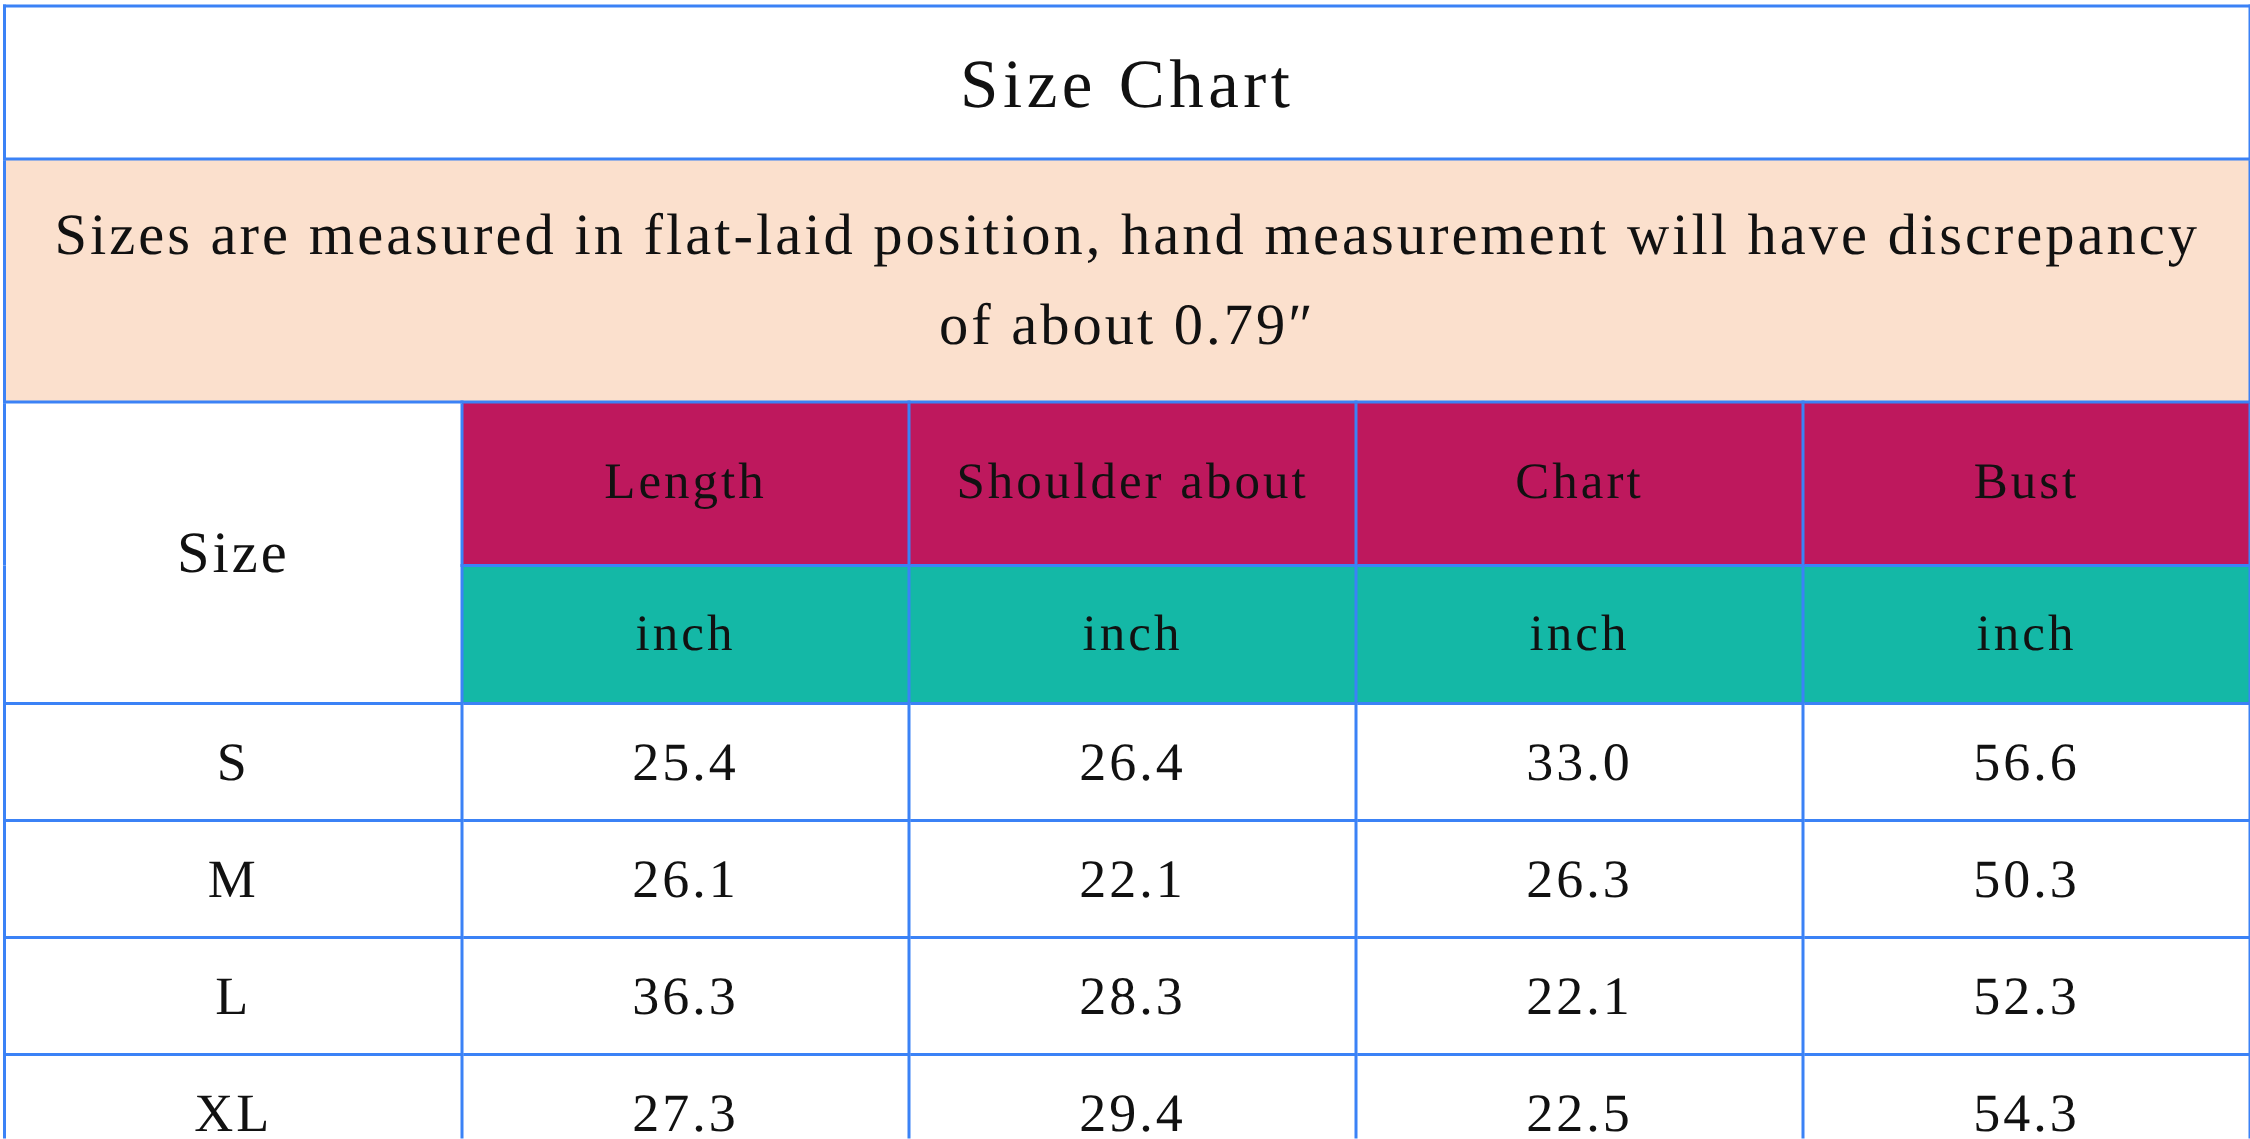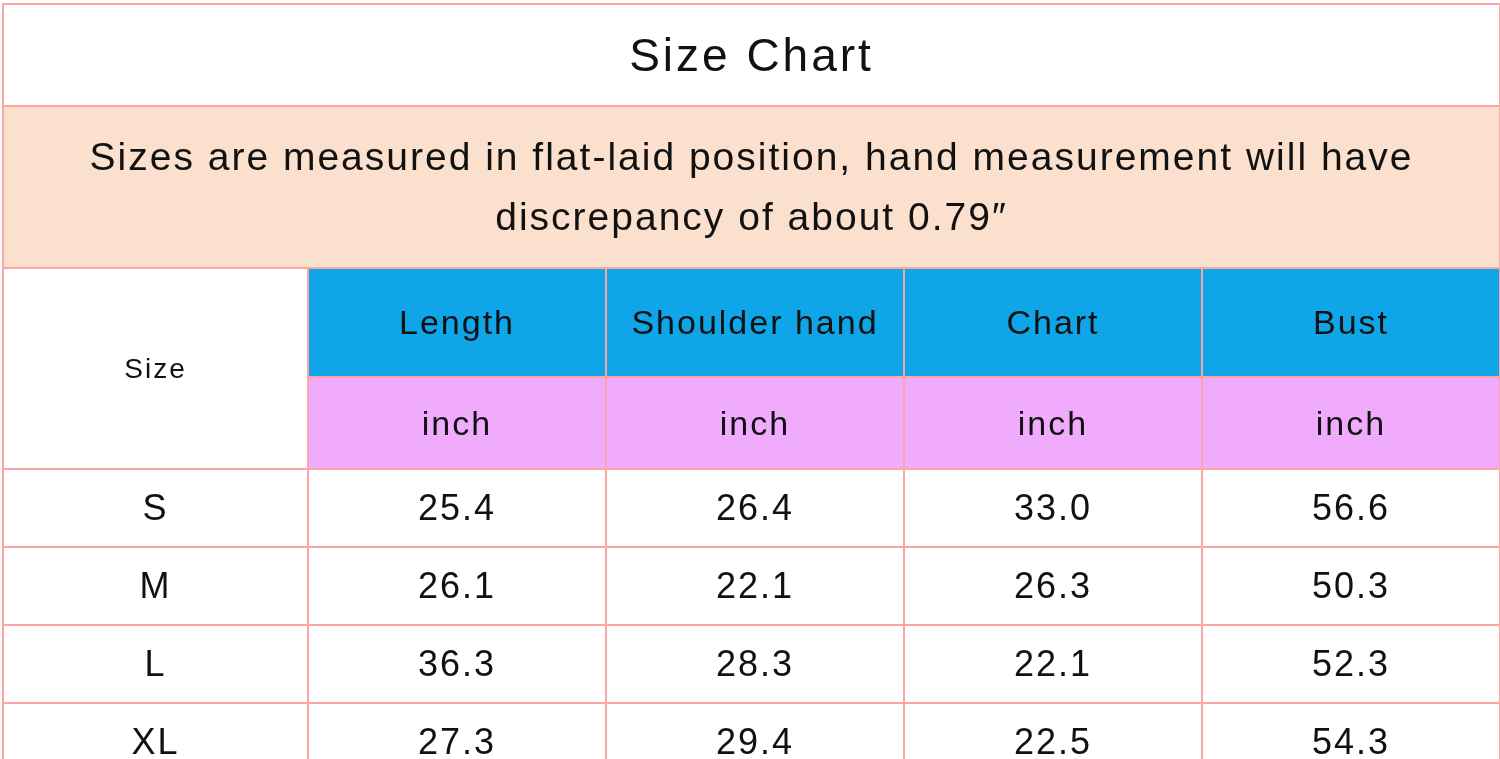--- a/index.html
+++ b/index.html
@@ -22,57 +22,57 @@
     flex-direction: column;
   }
   table.size-chart {
     border-collapse: collapse;
     table-layout: fixed;
     width: 1496px;
     margin: 3px 2px 0 2px;
     border: 2px solid #111111;
   }
   table.size-chart td {
-    border: 2px solid #fca5a5;
+    border: 2px solid #3b82f6;
     text-align: center;
     vertical-align: middle;
-    font-family: Liberation Sans, sans-serif;
+    font-family: Liberation Serif, serif;
     letter-spacing: 1px;
   }
   .title-cell {
     height: 98px;
     font-size: 46px;
     letter-spacing: 3px !important;
     background: #ffffff;
   }
   .note-cell {
     height: 160px;
     background: #fbe0cd;
     font-size: 39px;
     line-height: 1.55;
     padding: 0 10px;
     letter-spacing: 2px !important;
   }
   .hdr-cell {
     font-size: 34px;
     height: 105px;
     line-height: 1.18;
-    background: #0ea5e9;
+    background: #be185d;
     letter-spacing: 2px !important;
     margin-top: 31px;
   }
   .size-label-cell {
-    font-size: 28px;
+    font-size: 39px;
     background: #ffffff;
     letter-spacing: 2px !important;
   }
   .unit-cell {
     font-size: 34px;
     height: 88px;
-    background: #f0abfc;
+    background: #14b8a6;
     letter-spacing: 2px !important;
   }
   .data-cell {
     font-size: 36px;
     height: 74px;
     background: #ffffff;
     letter-spacing: 2px !important;
   }
   .col-size { width: 305px; }
   .col-measure { width: 298px; }
@@ -92,21 +92,21 @@
     <tbody>
       <tr>
         <td class="title-cell" colspan="5">Size Chart</td>
       </tr>
       <tr>
         <td class="note-cell" colspan="5">Sizes are measured in flat-laid position, hand measurement will have discrepancy of about 0.79″</td>
       </tr>
       <tr>
         <td class="size-label-cell" rowspan="2">Size</td>
         <td class="hdr-cell">Length</td>
-        <td class="hdr-cell">Shoulder hand</td>
+        <td class="hdr-cell">Shoulder about</td>
         <td class="hdr-cell">Chart</td>
         <td class="hdr-cell">Bust</td>
       </tr>
       <tr>
         <td class="unit-cell">inch</td>
         <td class="unit-cell">inch</td>
         <td class="unit-cell">inch</td>
         <td class="unit-cell">inch</td>
       </tr>
       <tr>

